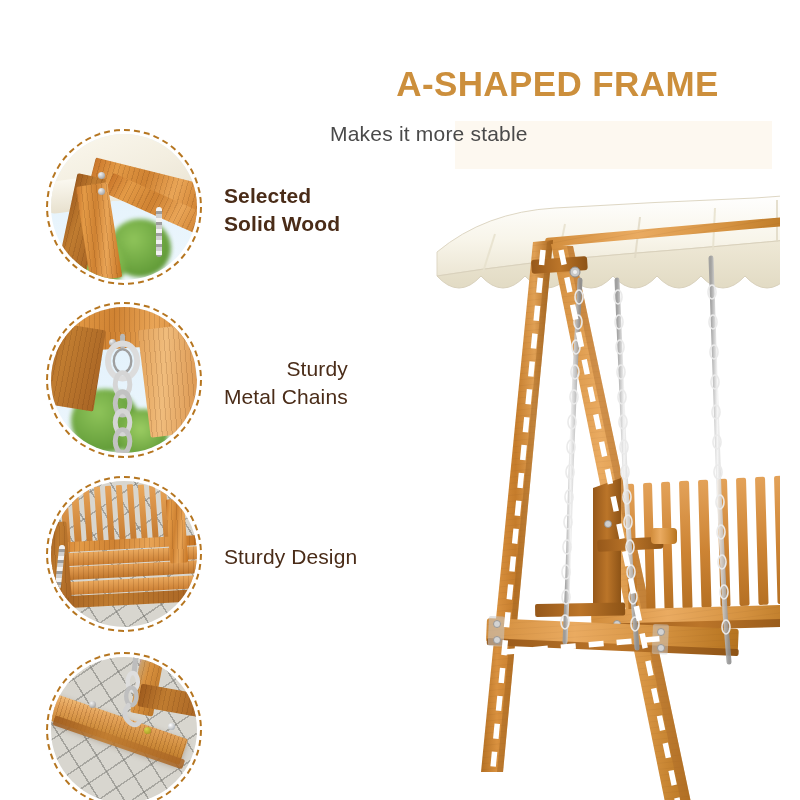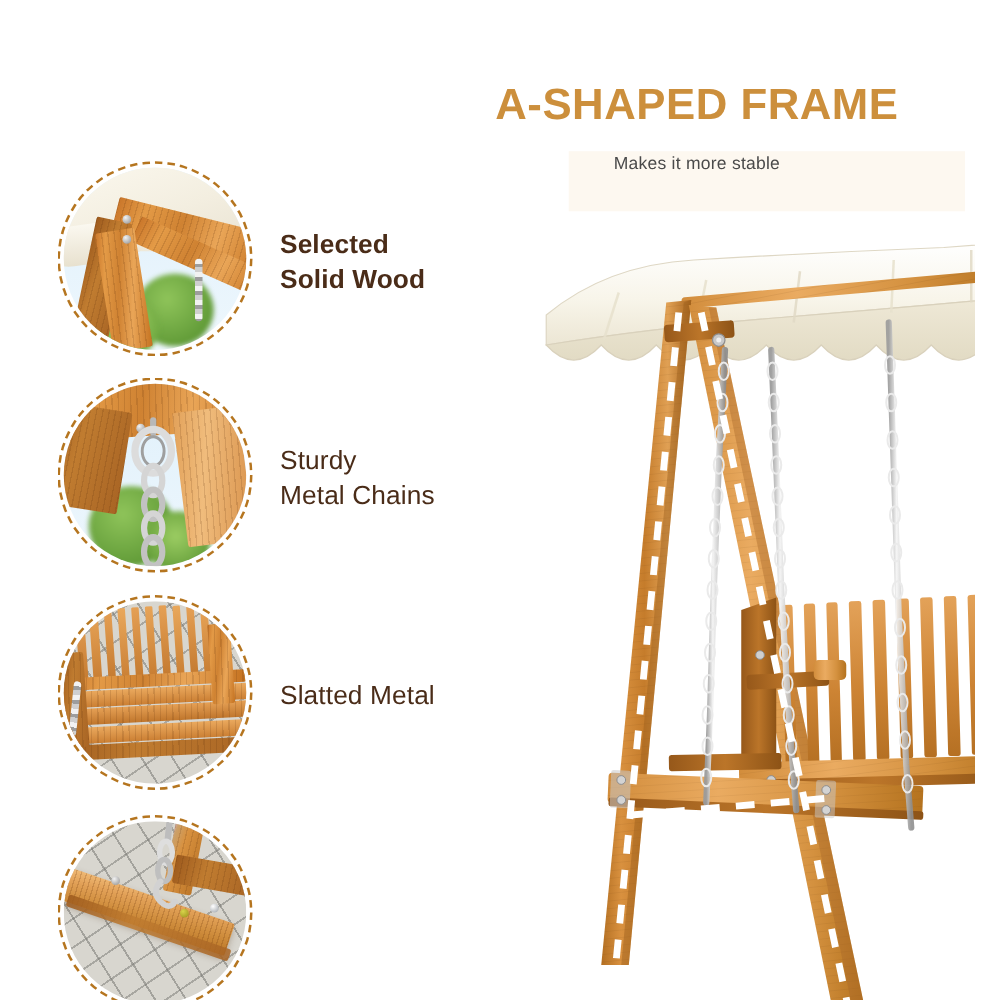--- a/index.html
+++ b/index.html
@@ -40,22 +40,22 @@
     letter-spacing: 0.4px;
     color: #cc8f3c;
     line-height: 1.05;
     white-space: nowrap;
   }
   .subheadline {
     position: absolute;
     left: 330px;
     top: 78px;
     width: 455px;
-    text-align: center;
-    font-size: 14px;
+    text-align: left;
+    font-size: 21px;
     font-weight: 400;
     color: #4a4a4a;
     letter-spacing: 0.2px;
   }
 
   
   .feature {
     position: absolute;
     left: 46px;
     width: 390px;
@@ -173,21 +173,21 @@
 
         <div class="bolt" style="left:32%; top:26%;"></div>
         <div class="bolt" style="left:32%; top:37%;"></div>
         <div class="chainpx" style="left:72%; top:50%; height:34%;"></div>
       </div>
     </div>
     <div class="feature-label">Selected
 Solid Wood</div>
   </div>
 
-  <div class="feature" style="top:258px;">
+  <div class="feature" style="top:258px;text-align:right;">
     <div class="feature-circle">
       <div class="feature-photo">
         <div class="sky"></div>
         <div class="foliage" style="left:14%; top:56%; width:46%; height:44%;"></div>
         <div class="foliage" style="left:46%; top:70%; width:34%; height:34%; background:radial-gradient(circle at 45% 40%, #9ccd63, #4d8a28);"></div>
 
         <div class="beam" style="left:-4%; top:-2%; width:112%; height:30%; transform:rotate(-4deg);">
             <span class="grain"></span>
           </div>
         <div class="beam dark" style="left:-10%; top:12%; width:44%; height:56%; transform:rotate(9deg);">
@@ -254,21 +254,21 @@
         <div class="beam dark" style="left:0%; top:28%; width:12%; height:52%; transform:rotate(-4deg);">
             <span class="grain"></span>
           </div>
         <div class="beam" style="left:80%; top:12%; width:12%; height:44%; transform:rotate(-4deg);">
             <span class="grain"></span>
           </div>
 
         <div class="chainpx" style="left:4%; top:44%; height:30%; transform:rotate(6deg);"></div>
       </div>
     </div>
-    <div class="feature-label">Slatted Metal</div>
+    <div class="feature-label">Sturdy Design</div>
   </div>
 
   <div class="feature" style="top:608px;">
     <div class="feature-circle">
       <div class="feature-photo">
         <div class="tile-bg"></div>
 
         <div class="beam" style="left:58%; top:-4%; width:16%; height:44%; transform:rotate(11deg);
              background:linear-gradient(100deg,#d4accb 0%,#caa06a 12%,#d8913f 40%,#bd7729 100%);">
             <span class="grain"></span>

